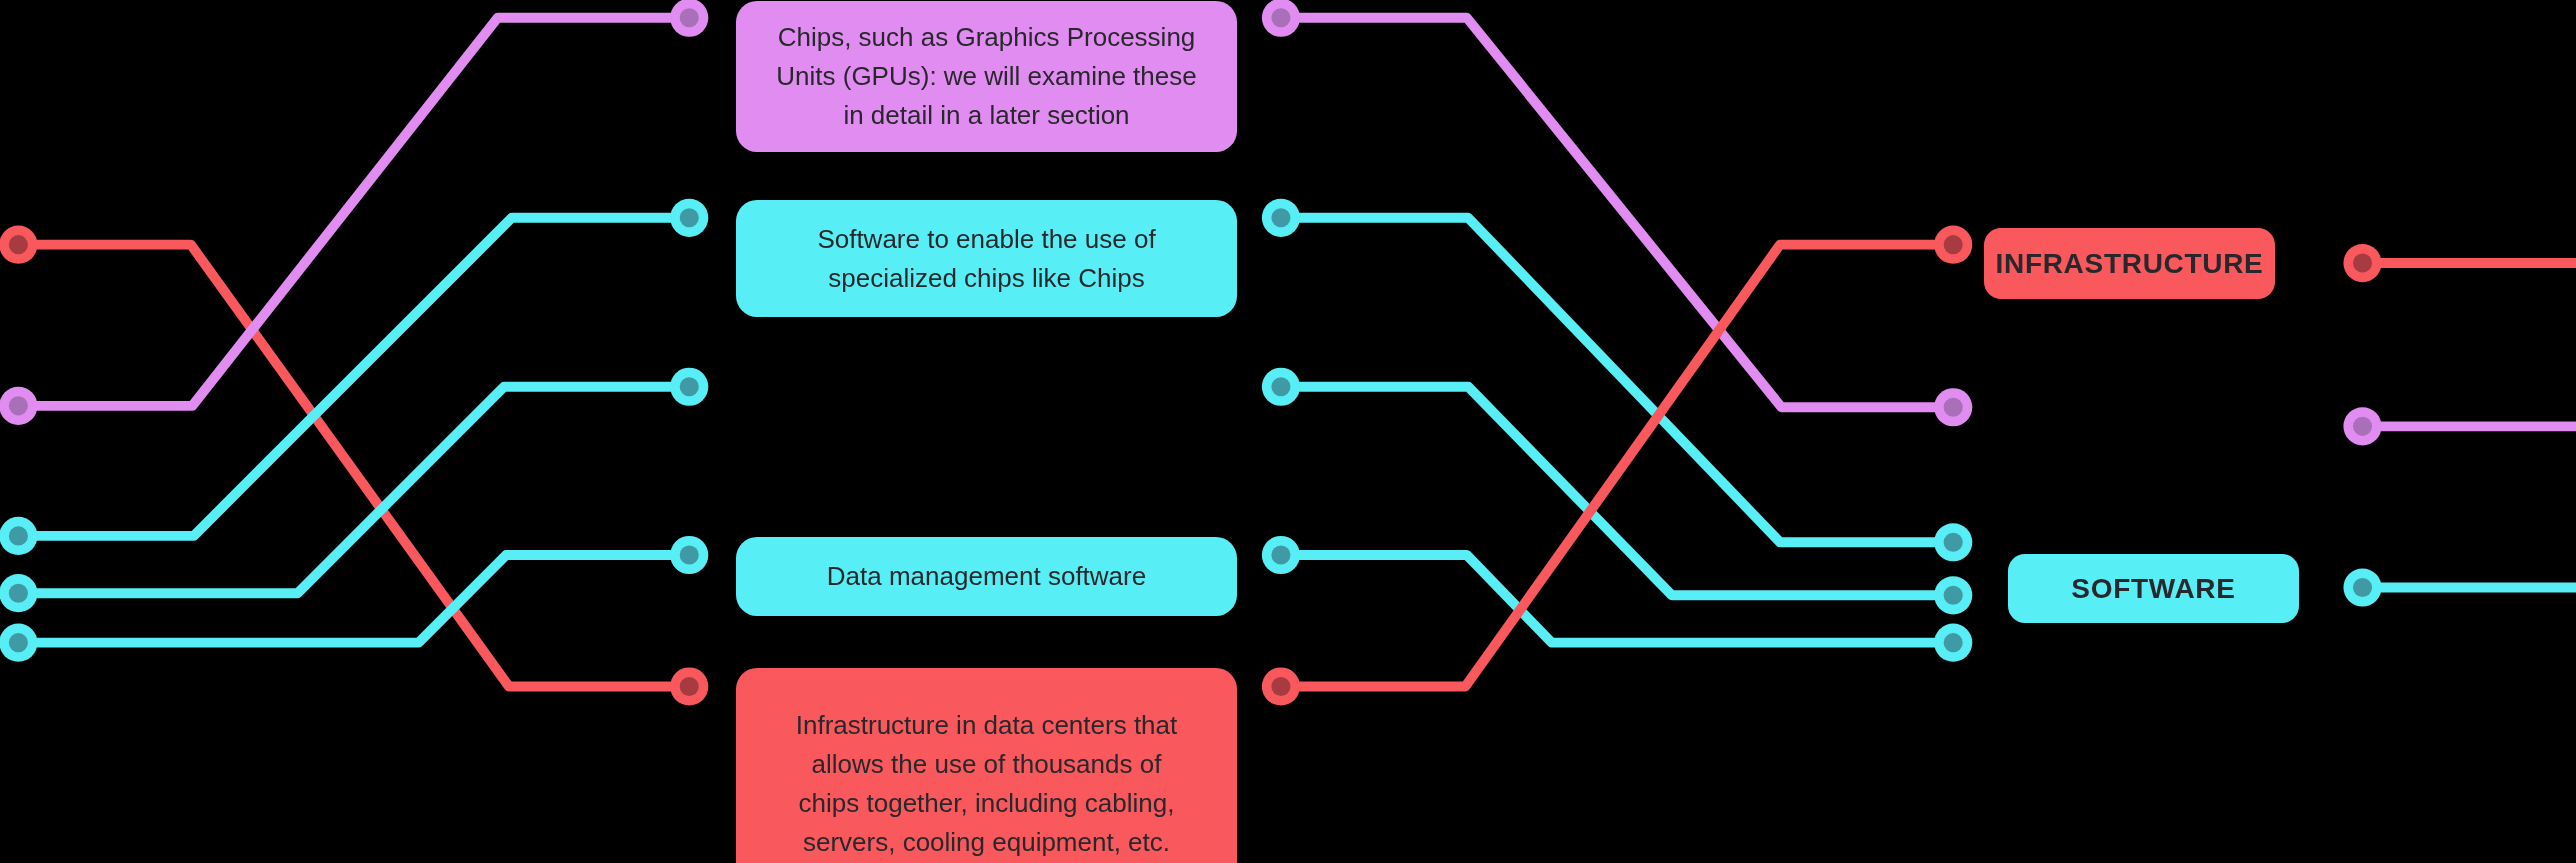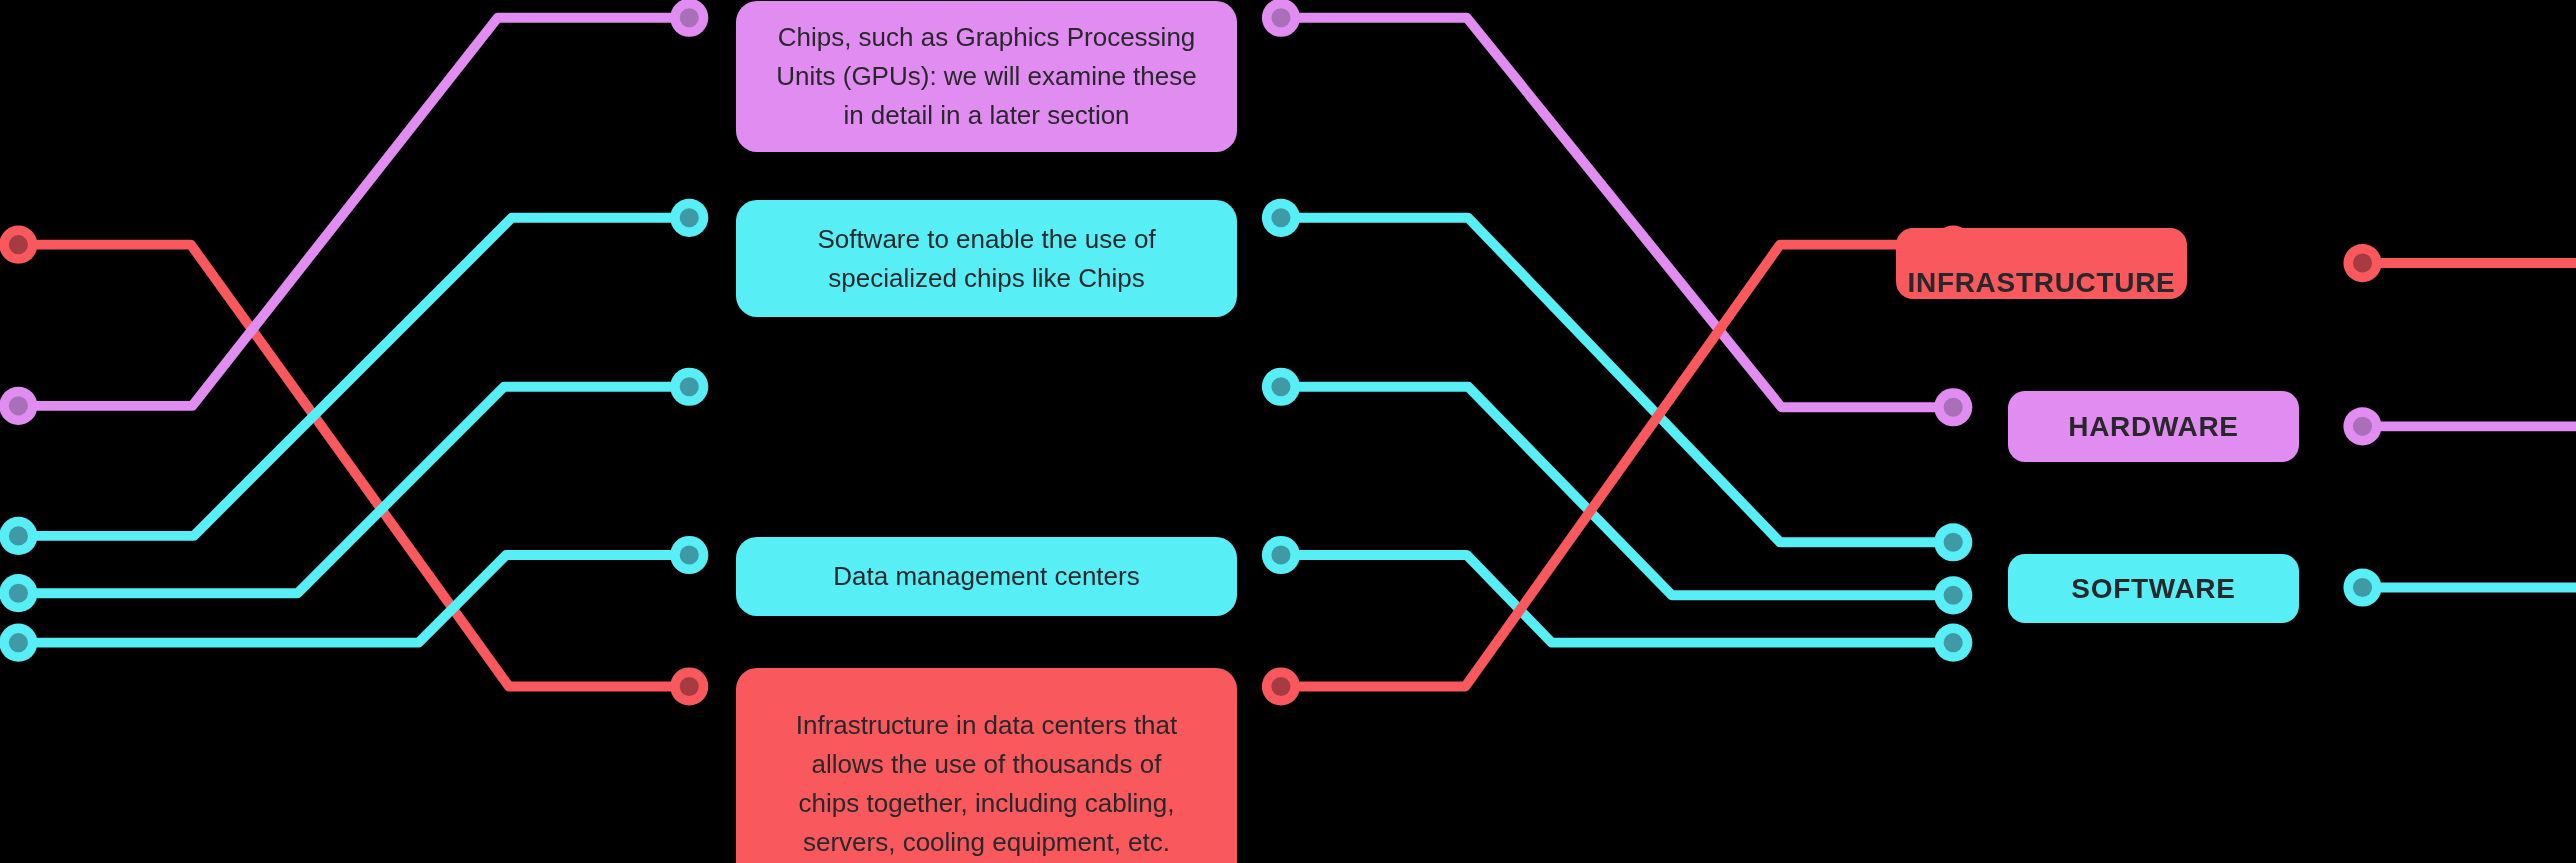--- a/index.html
+++ b/index.html
@@ -160,32 +160,29 @@
   <div class="topic-box" style="left: 736px; top: 1.4px; width: 501px; height: 151px; background: rgb(225, 140, 241);">
     <span class="topic-text">Chips, such as Graphics Processing
 Units (GPUs): we will examine these
 in detail in a later section</span>
   </div>
   <div class="topic-box" style="left: 736px; top: 200px; width: 501px; height: 117px; background: rgb(87, 238, 246);">
     <span class="topic-text">Software to enable the use of
 specialized chips like Chips</span>
   </div>
   <div class="topic-box" style="left: 736px; top: 537px; width: 501px; height: 79px; background: rgb(87, 238, 246);">
-    <span class="topic-text">Data management centers</span>
+    <span class="topic-text">Data management software</span>
   </div>
   <div class="topic-box" style="left: 736px; top: 668px; width: 501px; height: 232px; background: rgb(249, 89, 92);">
     <span class="topic-text">Infrastructure in data centers that
 allows the use of thousands of
 chips together, including cabling,
 servers, cooling equipment, etc.</span>
   </div>
 
-  <div class="category-label" style="left: 1896px; top: 228px; width: 291px; height: 71px; background: rgb(249, 89, 92); align-items: flex-end;">
+  <div class="category-label" style="left: 1984px; top: 228px; width: 291px; height: 71px; background: rgb(249, 89, 92);">
     <span class="category-text">INFRASTRUCTURE</span>
-  </div>
-  <div class="category-label" style="left: 2008px; top: 391px; width: 291px; height: 71px; background: rgb(225, 140, 241);">
-    <span class="category-text">HARDWARE</span>
   </div>
   <div class="category-label" style="left: 2008px; top: 554px; width: 291px; height: 69px; background: rgb(87, 238, 246);">
     <span class="category-text">SOFTWARE</span>
   </div>
 </div>
 
 
 </body></html>

